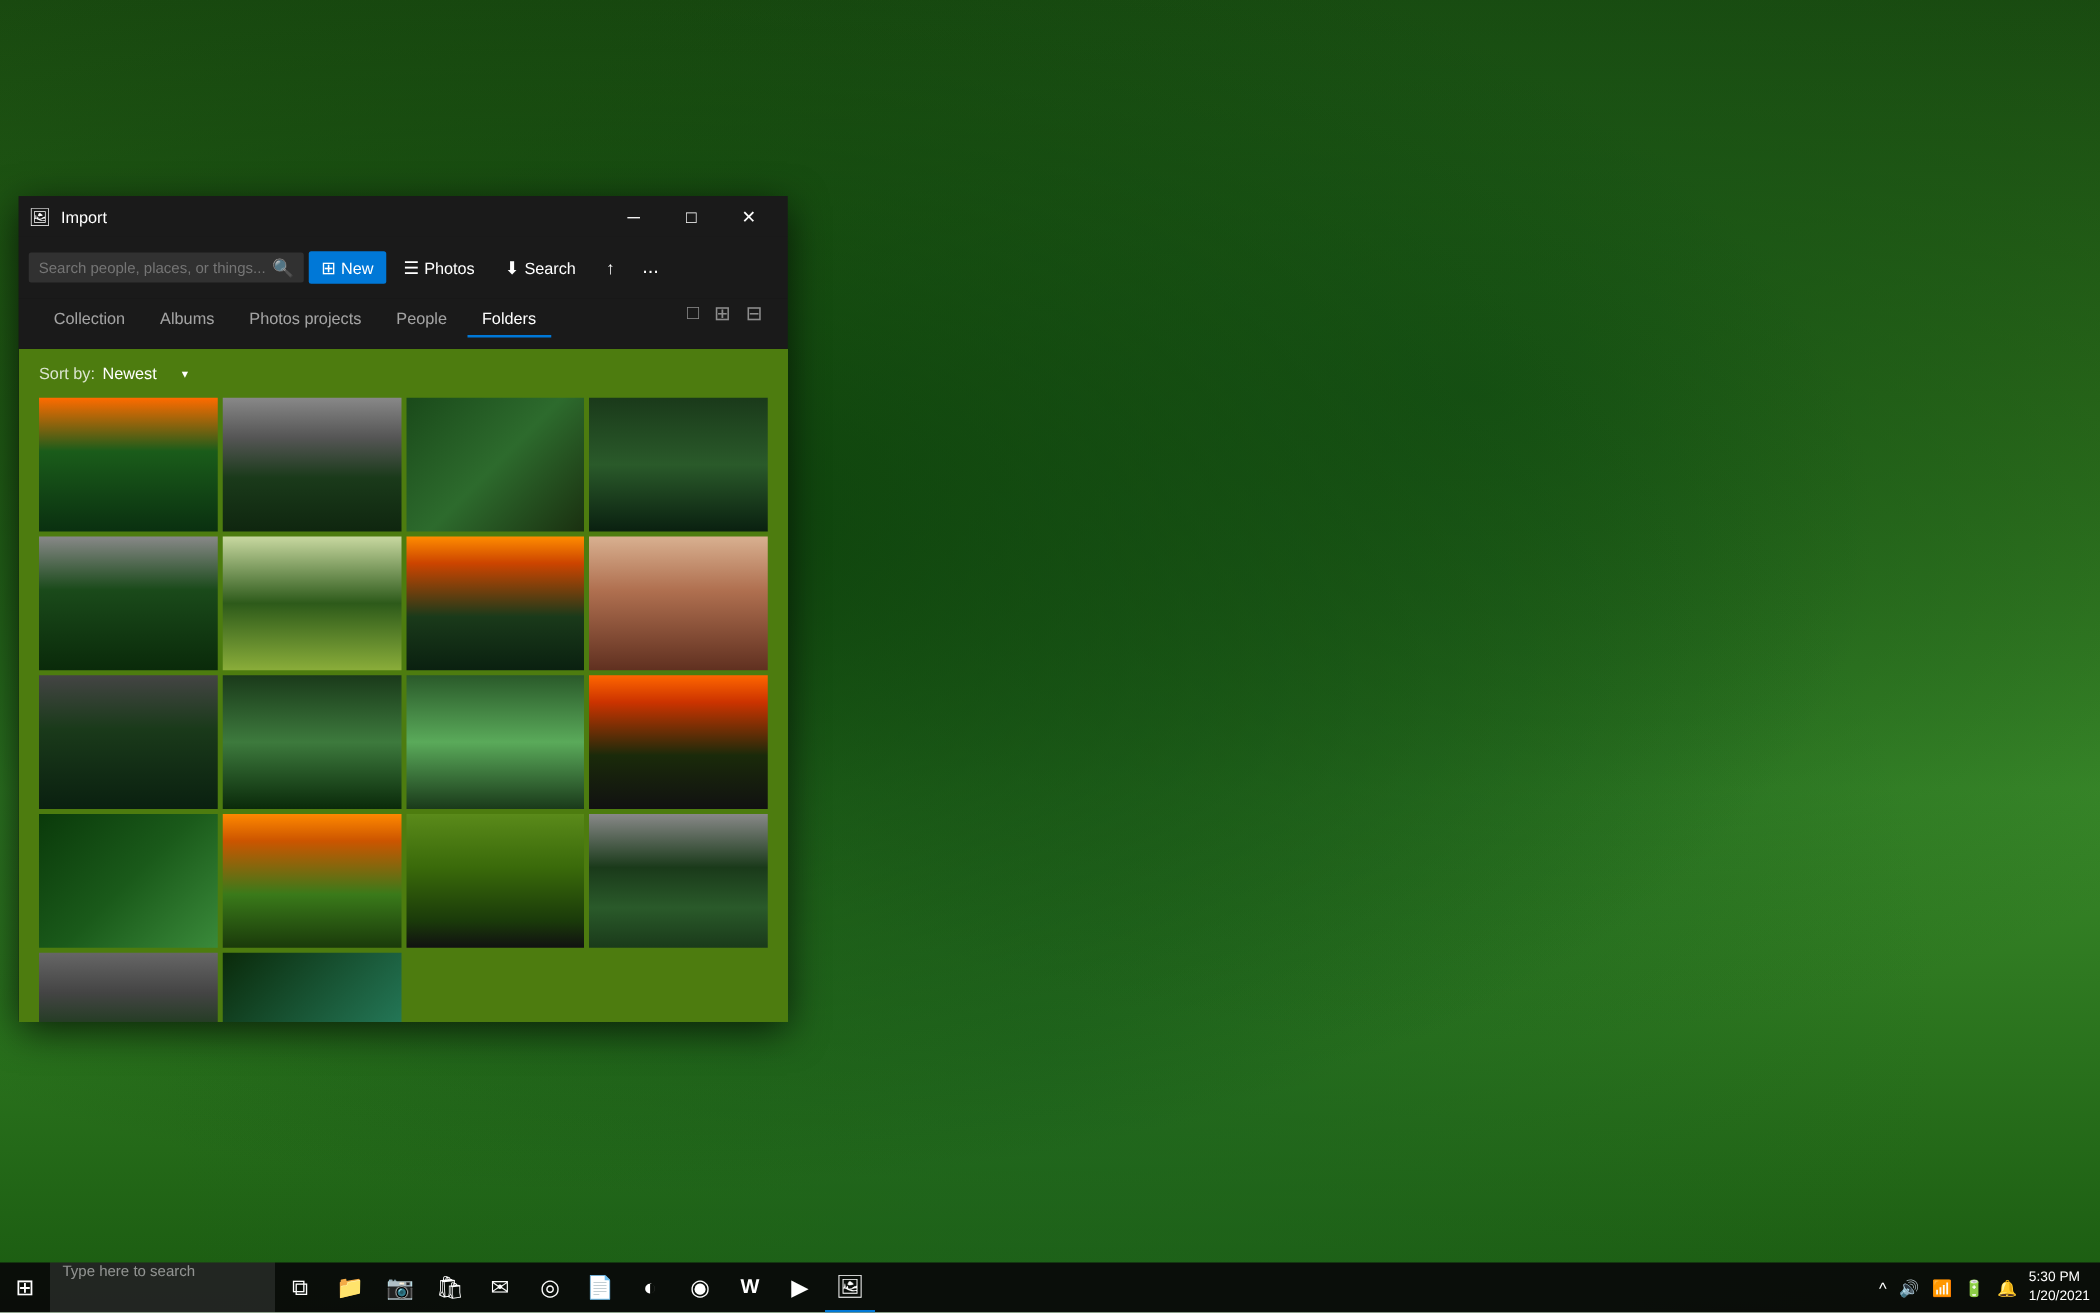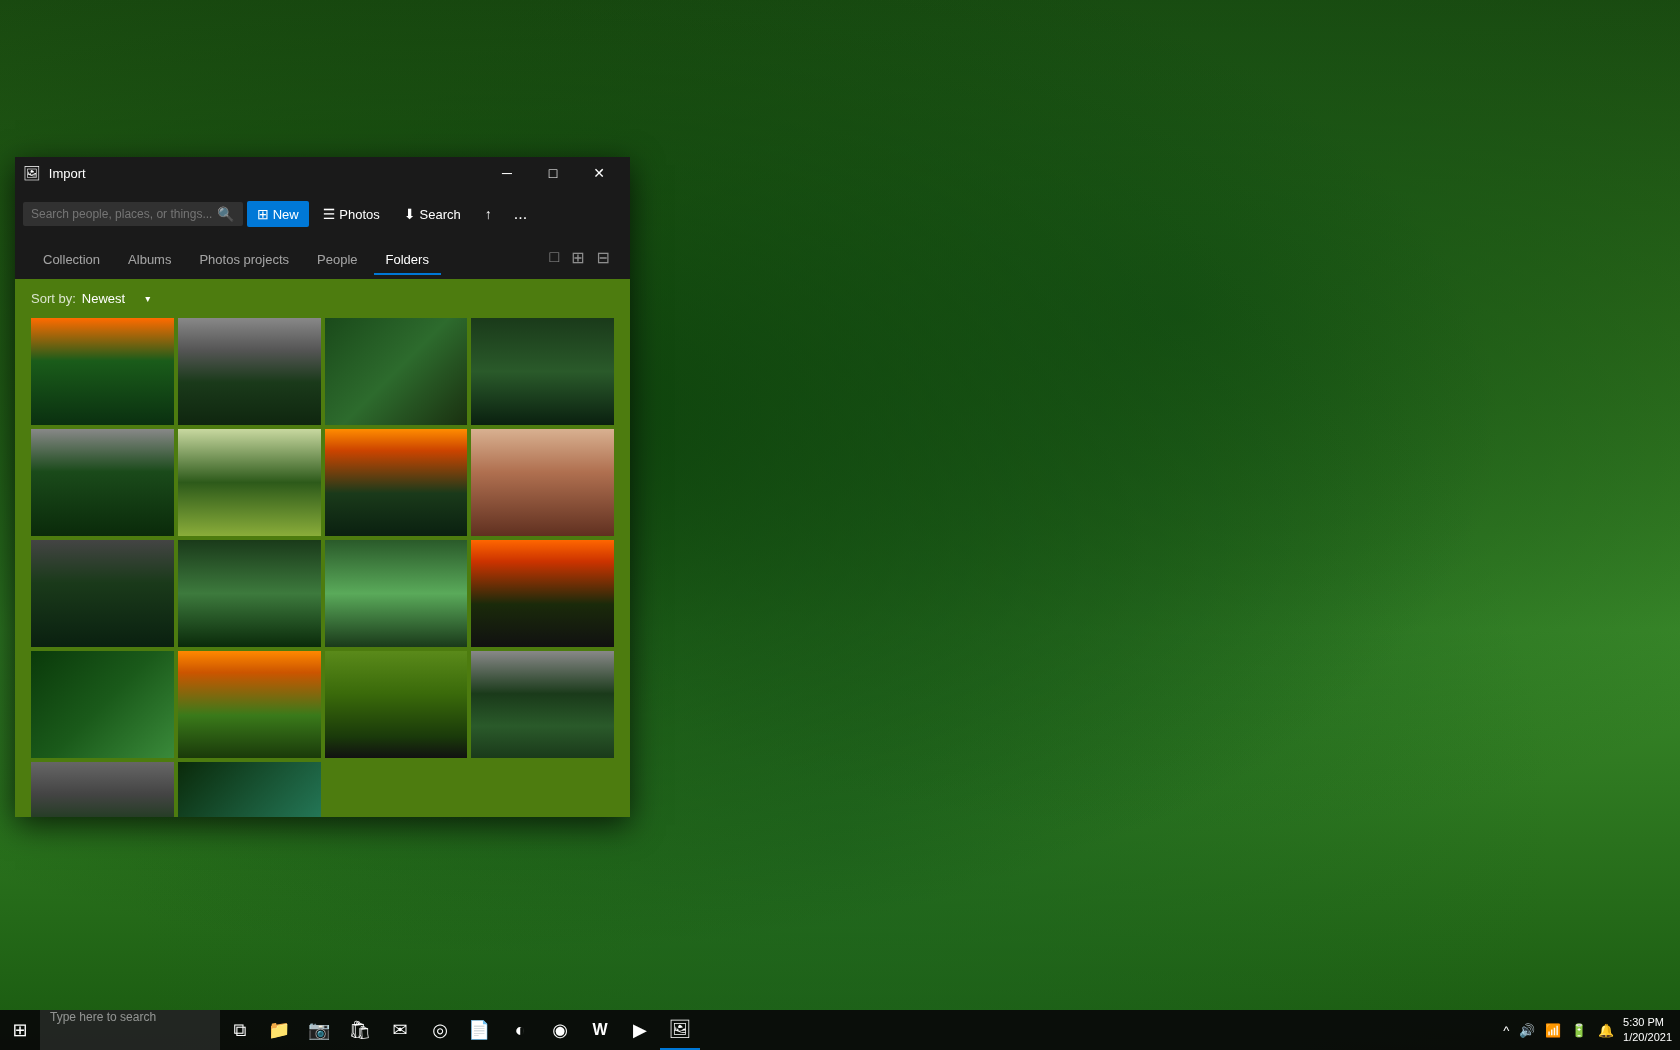--- a/index.html
+++ b/index.html
@@ -194,21 +194,21 @@
       font-size: 16px;
       padding: 4px 8px;
       cursor: pointer;
     }
 
     
     #nav-tabs {
       height: 40px;
       background: #1a1a1a;
       display: flex;
-      align-items: center;
+      align-items: flex-start;
       padding: 0 16px;
       flex-shrink: 0;
       position: relative;
     }
     .nav-tab {
       padding: 8px 12px;
       color: rgba(255,255,255,0.6);
       font-size: 13px;
       cursor: pointer;
       margin-right: 4px;

